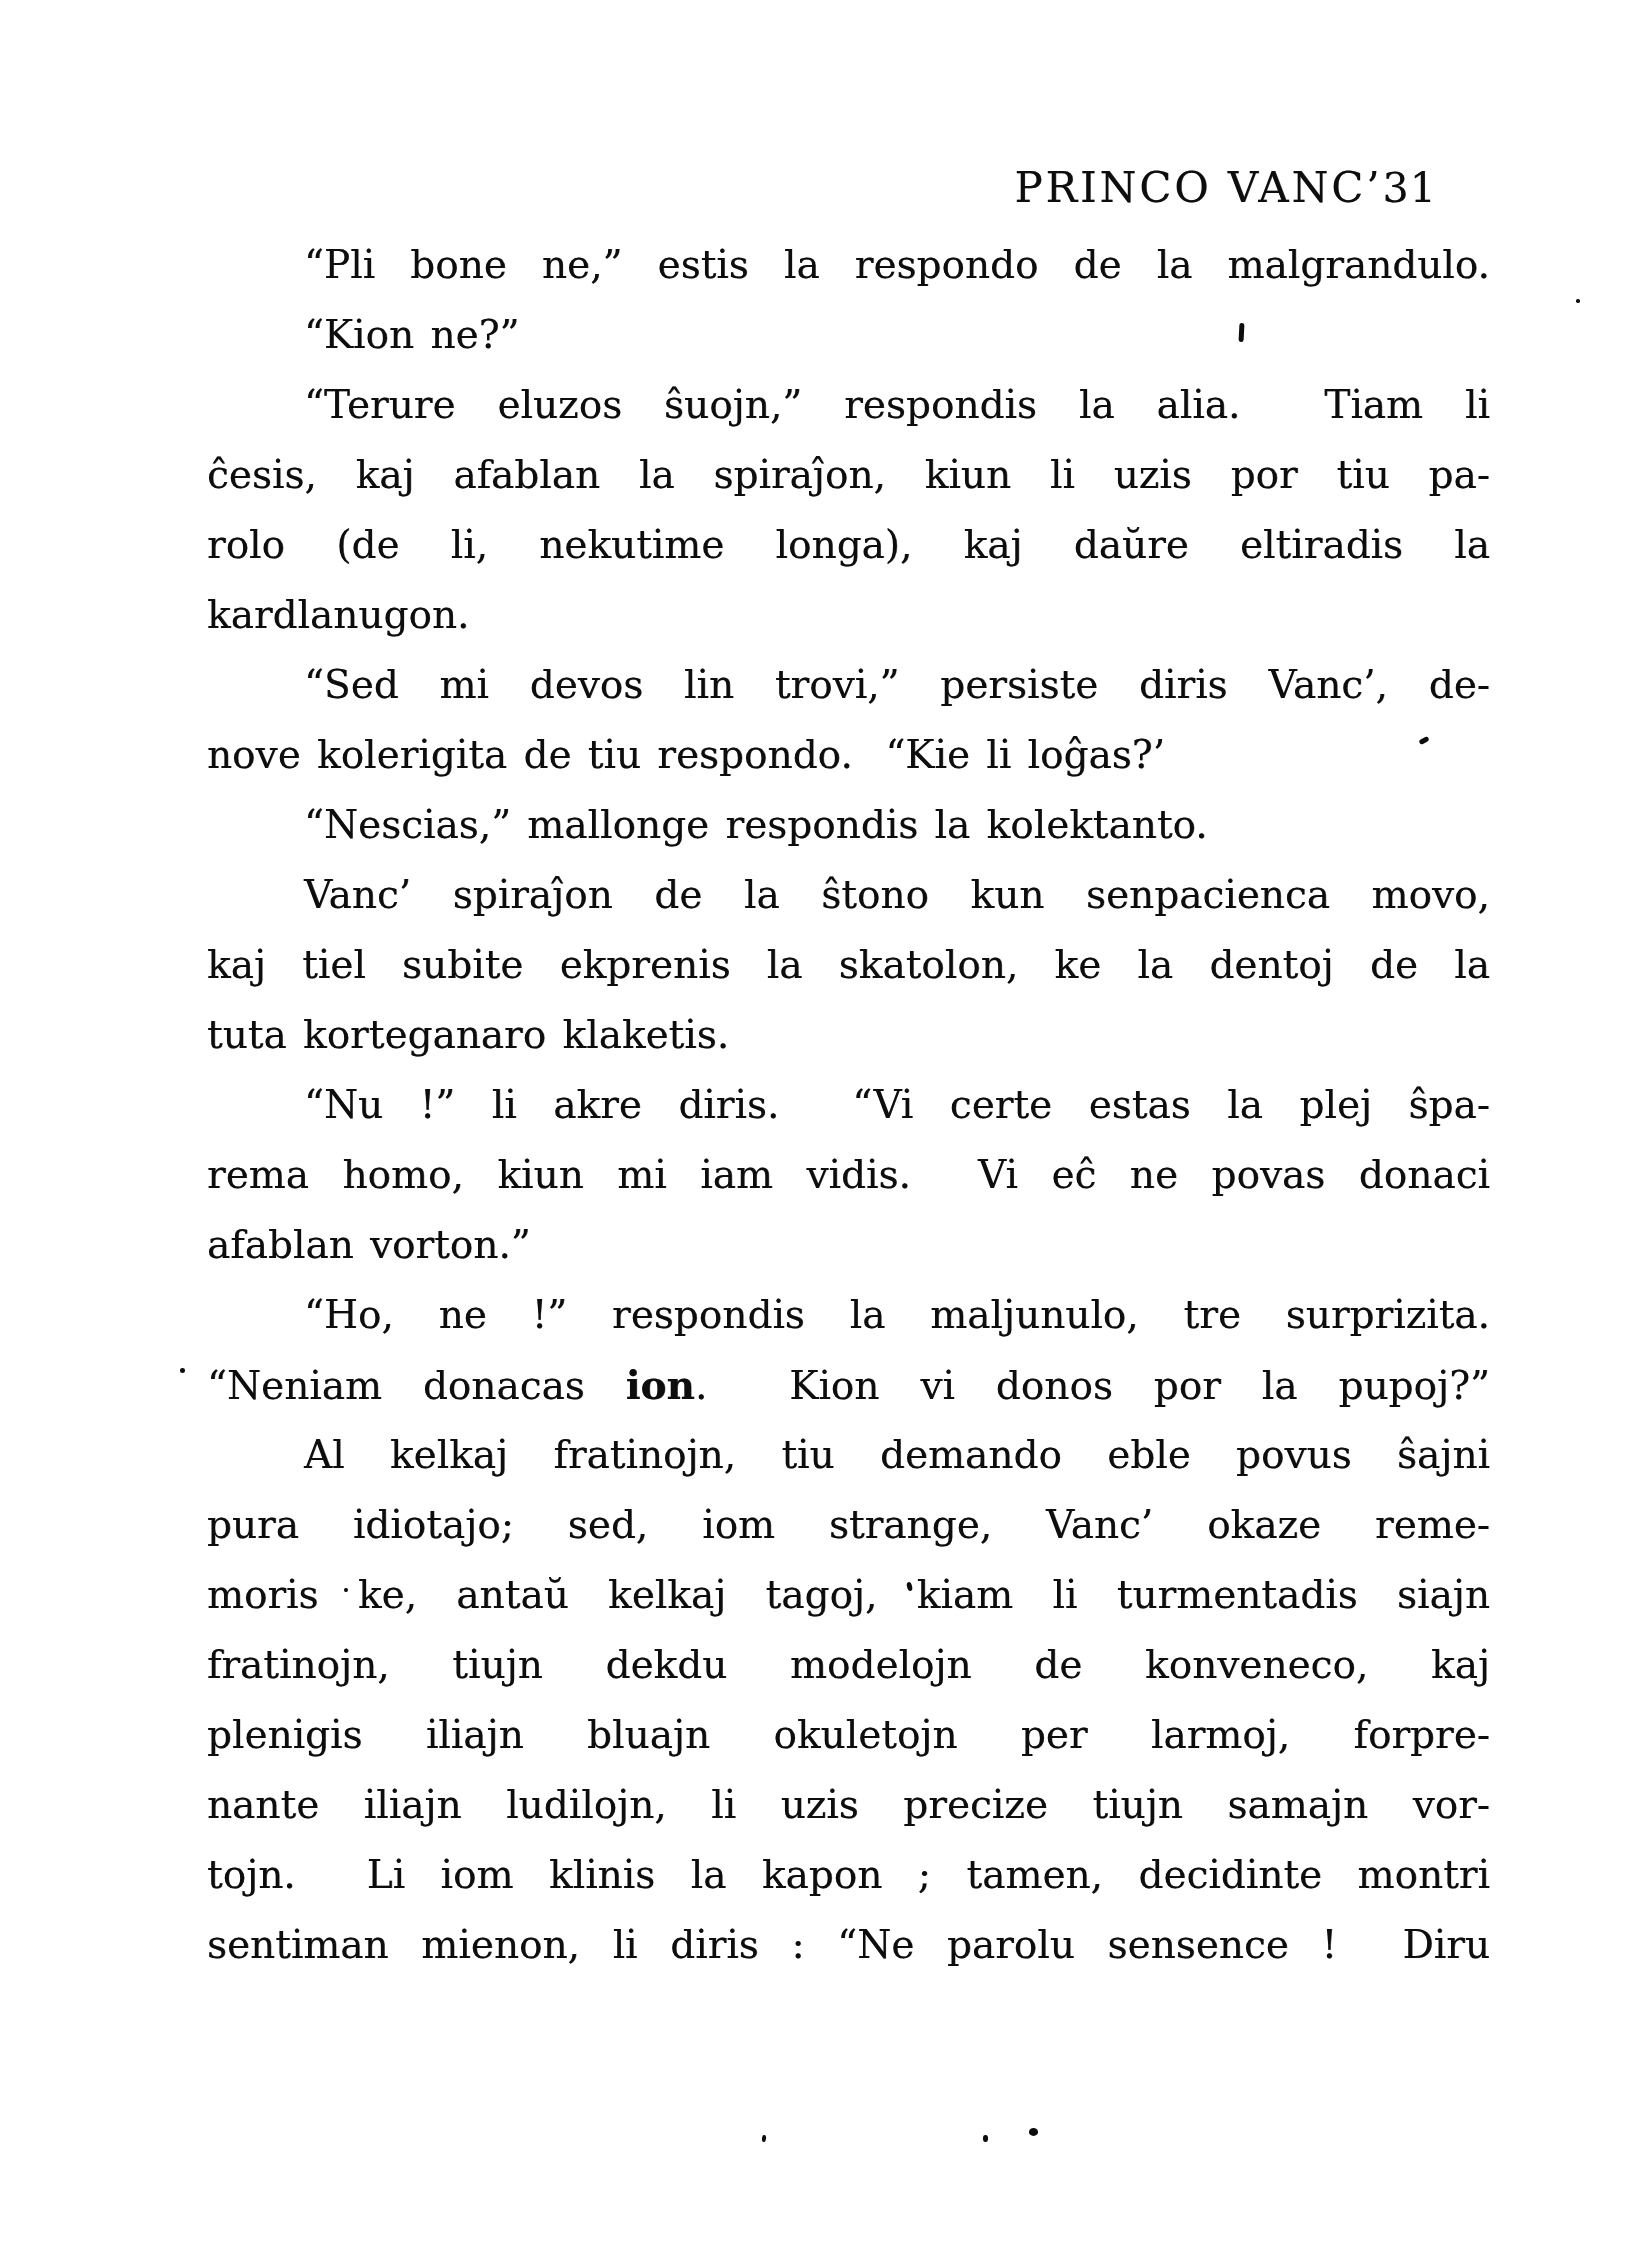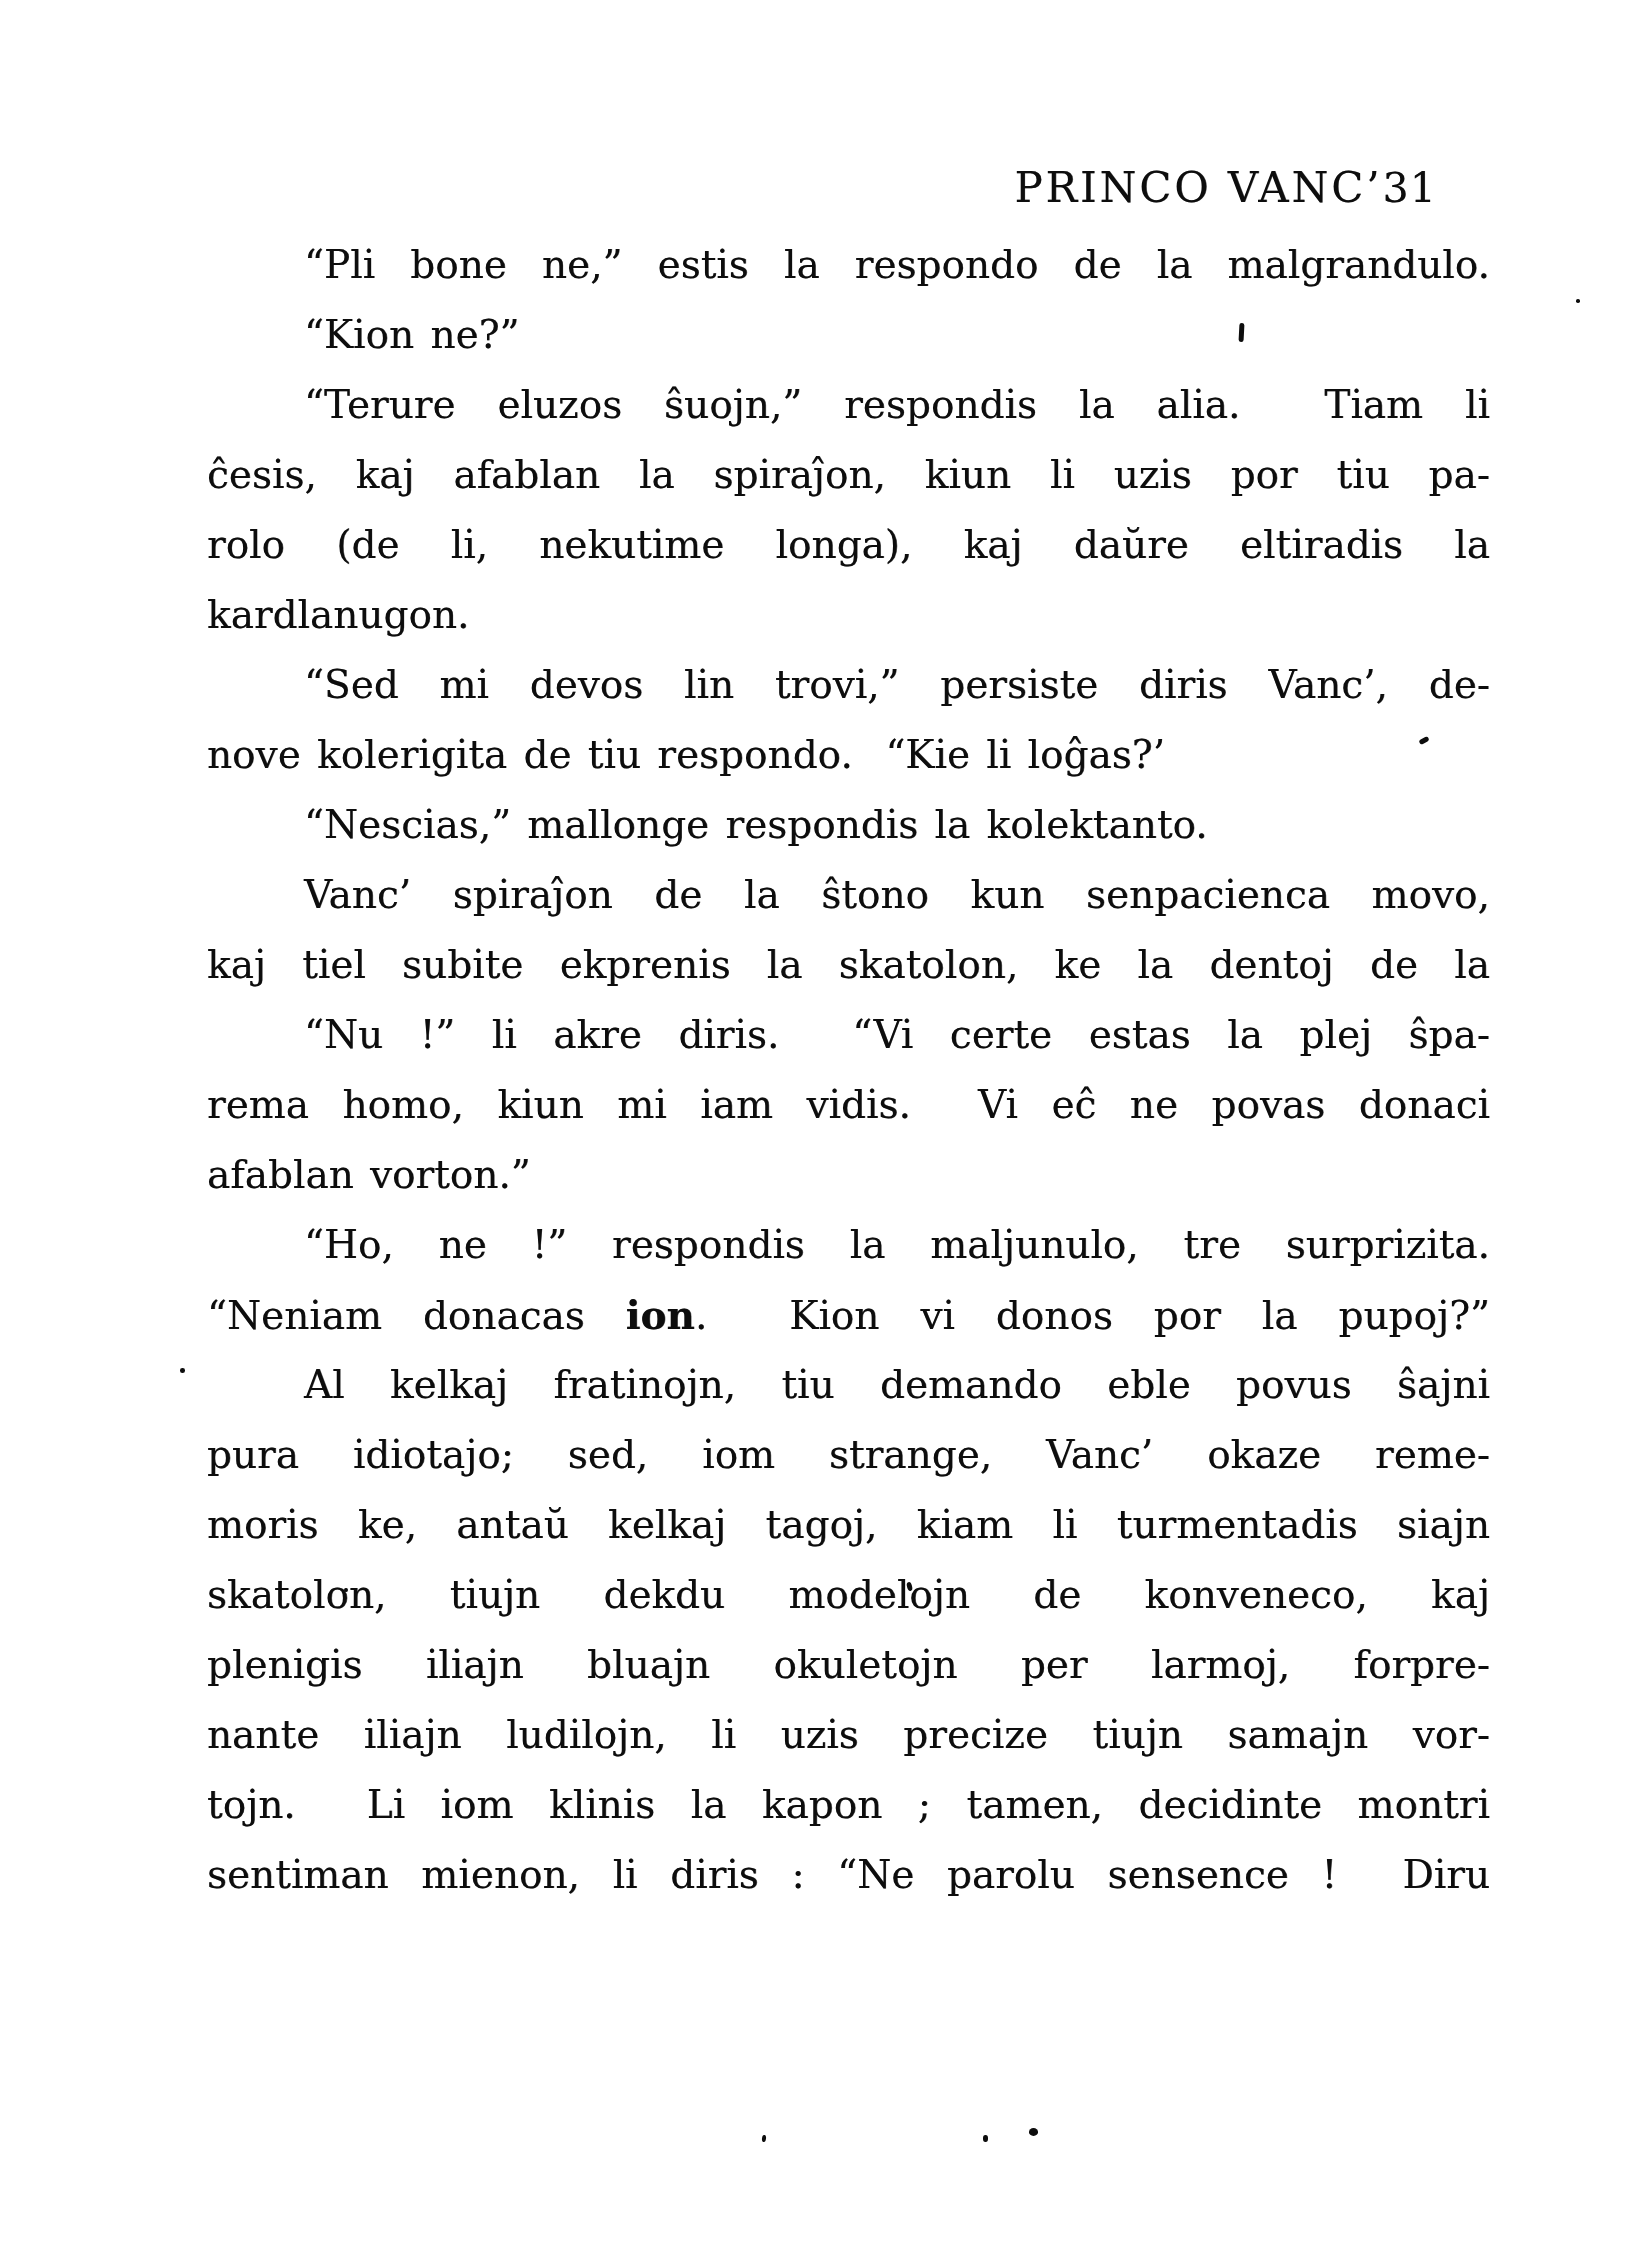--- a/index.html
+++ b/index.html
@@ -78,29 +78,30 @@
       <div class="line indent">“Kion ne?”</div>
       <div class="line justify indent">“Terure eluzos ŝuojn,” respondis la alia.  Tiam li</div>
       <div class="line justify">ĉesis, kaj afablan la spiraĵon, kiun li uzis por tiu pa-</div>
       <div class="line justify">rolo (de li, nekutime longa), kaj daŭre eltiradis la</div>
       <div class="line">kardlanugon.</div>
       <div class="line justify indent">“Sed mi devos lin trovi,” persiste diris Vanc’, de-</div>
       <div class="line">nove kolerigita de tiu respondo.  “Kie li loĝas?’</div>
       <div class="line indent">“Nescias,” mallonge respondis la kolektanto.</div>
       <div class="line justify indent">Vanc’ spiraĵon de la ŝtono kun senpacienca movo,</div>
       <div class="line justify">kaj tiel subite ekprenis la skatolon, ke la dentoj de la</div>
+      <div class="line">tuta korteganaro klaketis.</div>
       <div class="line justify indent">“Nu !” li akre diris.  “Vi certe estas la plej ŝpa-</div>
       <div class="line justify">rema homo, kiun mi iam vidis.  Vi eĉ ne povas donaci</div>
       <div class="line">afablan vorton.”</div>
       <div class="line justify indent">“Ho, ne !” respondis la maljunulo, tre surprizita.</div>
       <div class="line justify"><span>“Neniam donacas </span><span class="bold">ion</span><span>.  Kion vi donos por la pupoj?”</span></div>
       <div class="line justify indent">Al kelkaj fratinojn, tiu demando eble povus ŝajni</div>
       <div class="line justify">pura idiotajo; sed, iom strange, Vanc’ okaze reme-</div>
       <div class="line justify">moris ke, antaŭ kelkaj tagoj, kiam li turmentadis siajn</div>
-      <div class="line justify">skatolon, tiujn dekdu modelojn de konveneco, kaj</div>
+      <div class="line justify">fratinojn, tiujn dekdu modelojn de konveneco, kaj</div>
       <div class="line justify">plenigis iliajn bluajn okuletojn per larmoj, forpre-</div>
       <div class="line justify">nante iliajn ludilojn, li uzis precize tiujn samajn vor-</div>
       <div class="line justify">tojn.  Li iom klinis la kapon ; tamen, decidinte montri</div>
       <div class="line justify">sentiman mienon, li diris : “Ne parolu sensence !  Diru</div>
     </div>
 
   <div id="artifacts">
       <div class="artifact" style="left: 1239px; top: 323px; width: 5.3px; height: 19px; border-radius: 2.4px; transform: rotate(3deg);"></div>
       <div class="artifact" style="left: 1419px; top: 738px; width: 10px; height: 4.7px; border-radius: 2.4px; transform: rotate(-28deg);"></div>
       <div class="artifact" style="left: 180px; top: 1368px; width: 4.7px; height: 4.7px; border-radius: 50%;"></div>

